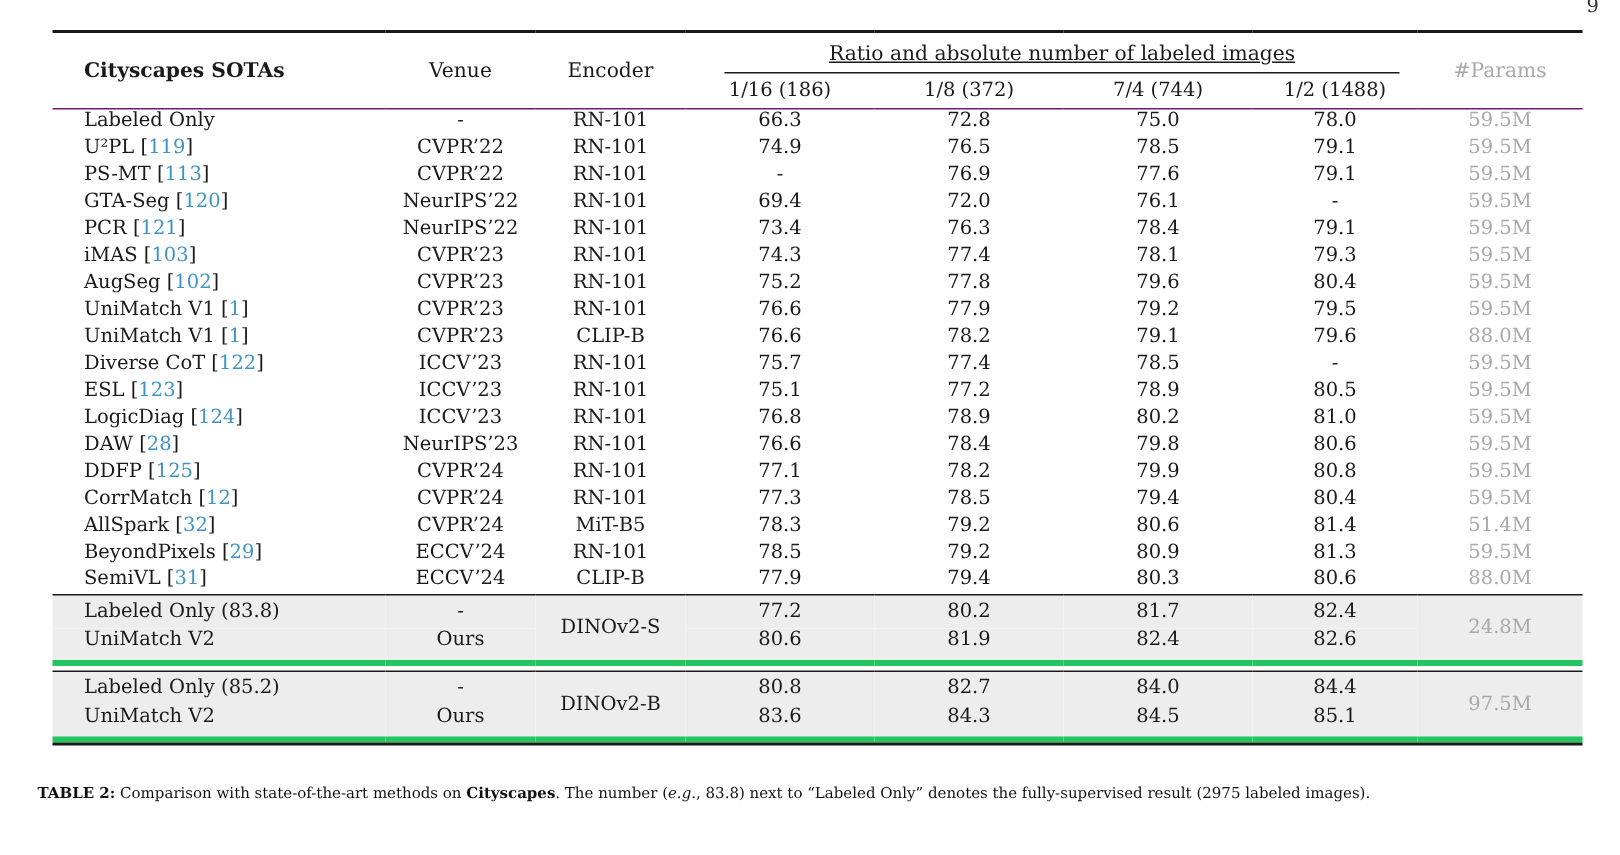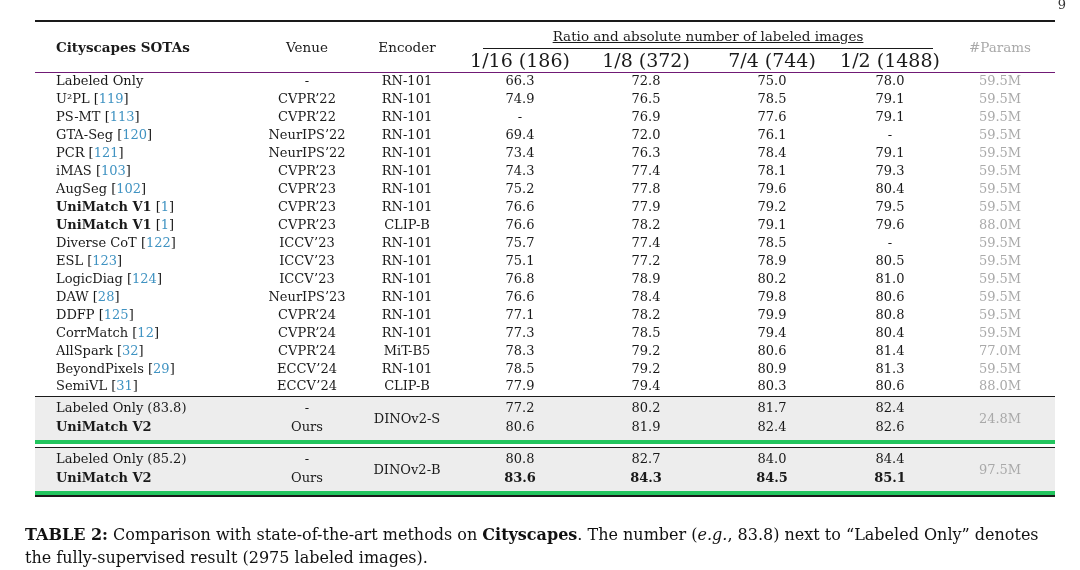--- a/index.html
+++ b/index.html
@@ -12,41 +12,41 @@
   table.sota-table { width: 1020px; border-collapse: collapse; table-layout: fixed; font-size: 13px; }
 
   thead { border-top: 2px solid #1a1a1a; border-bottom: 1px solid #701a75; }
   th { font-weight: normal; font-size: 13.5px; vertical-align: middle; }
   .th-method { text-align: left; padding-left: 21px; font-weight: bold; }
   .th-mid { text-align: center; }
   .th-params { text-align: center; color: var(--params-gray); margin-top: 12px; }
   .th-ratio { padding: 0; vertical-align: bottom; text-decoration: underline; }
   .th-ratio .ratio-inner { text-align: center; padding: 6px 0 4px 0; margin: 0 12px 0 26px;
                            border-bottom: 1px solid #1a1a1a; }
-  tr.subhead th { height: 23px; text-align: center; font-size: 19px; }
+  tr.subhead th { height: 23px; text-align: center; font-size: 13px; }
 
   tbody#main-body { border-bottom: 1px solid #1a1a1a; }
   tbody#main-body td { height: 18px; }
   td { vertical-align: middle; font-size: 13px; line-height: 1.15; }
   td.method { text-align: left; padding-left: 21px; white-space: nowrap; }
   td.venue, td.enc, td.val { text-align: center; }
   td.params { text-align: center; color: var(--params-gray); }
   .cite { color: var(--cite); }
-  b { font-weight: bold; }
+  b { font-weight: normal; }
 
   tbody.gray { border-top: 1px solid #1a1a1a; border-bottom: 4px solid #22c55e; }
   tbody.gray td { background: var(--section-bg); height: 23px; }
   tbody.gray tr:first-child td { padding-top: 2px; }
   tbody.gray tr:last-child td { padding-bottom: 5px; }
   tbody.spacer td { height: 5px; background: #fff; padding: 0; }
 
   .bottom-rule { height: 2px; border-bottom: 2.5px solid #1a1a1a; width: 1020px; }
 
   .caption { position: absolute; left: 25px; top: 523px; width: 1038px;
-             font-size: 16px; line-height: 1.45; color: #111; }
+             font-size: 10px; line-height: 1.45; color: #111; }
   .caption .b, .b { font-weight: bold; }
   .caption .i, .i { font-style: italic; }
 </style>
 </head>
 <body>
 
 <div class="page">
   <div class="page-number">9</div>
 
   <div class="table-wrap">
@@ -230,21 +230,21 @@
             <td class="params">59.5M</td>
           </tr>
           <tr>
             <td class="method">AllSpark [<span class="cite">32</span>]</td>
             <td class="venue">CVPR’24</td>
             <td class="enc">MiT-B5</td>
             <td class="val">78.3</td>
             <td class="val">79.2</td>
             <td class="val">80.6</td>
             <td class="val">81.4</td>
-            <td class="params">77.0M</td>
+            <td class="params">51.4M</td>
           </tr>
           <tr>
             <td class="method">BeyondPixels [<span class="cite">29</span>]</td>
             <td class="venue">ECCV’24</td>
             <td class="enc">RN-101</td>
             <td class="val">78.5</td>
             <td class="val">79.2</td>
             <td class="val">80.9</td>
             <td class="val">81.3</td>
             <td class="params">59.5M</td>

